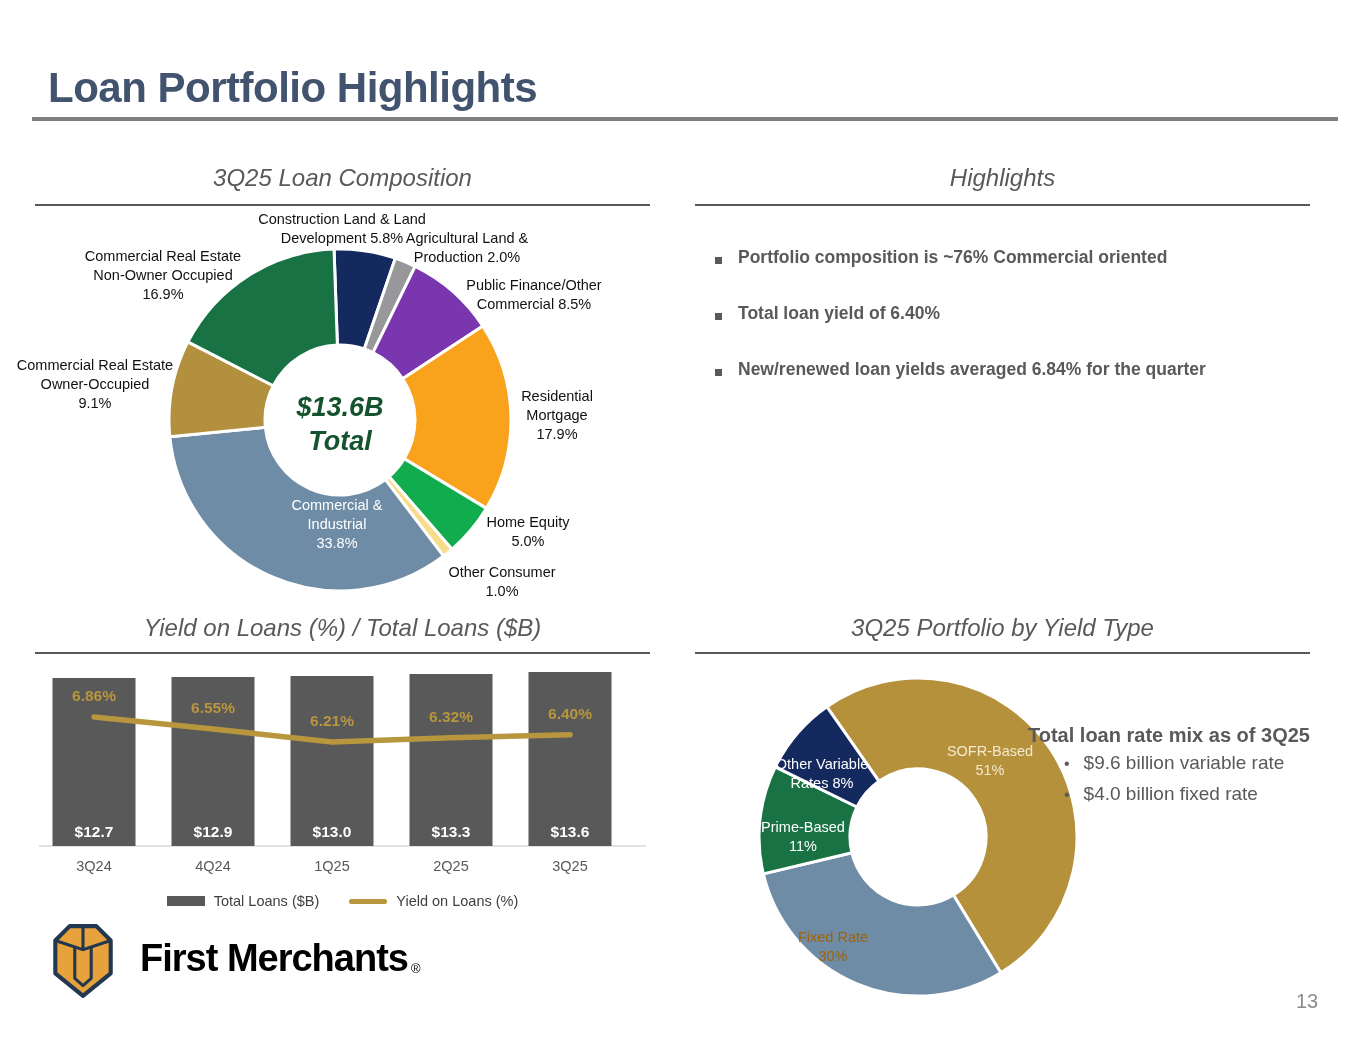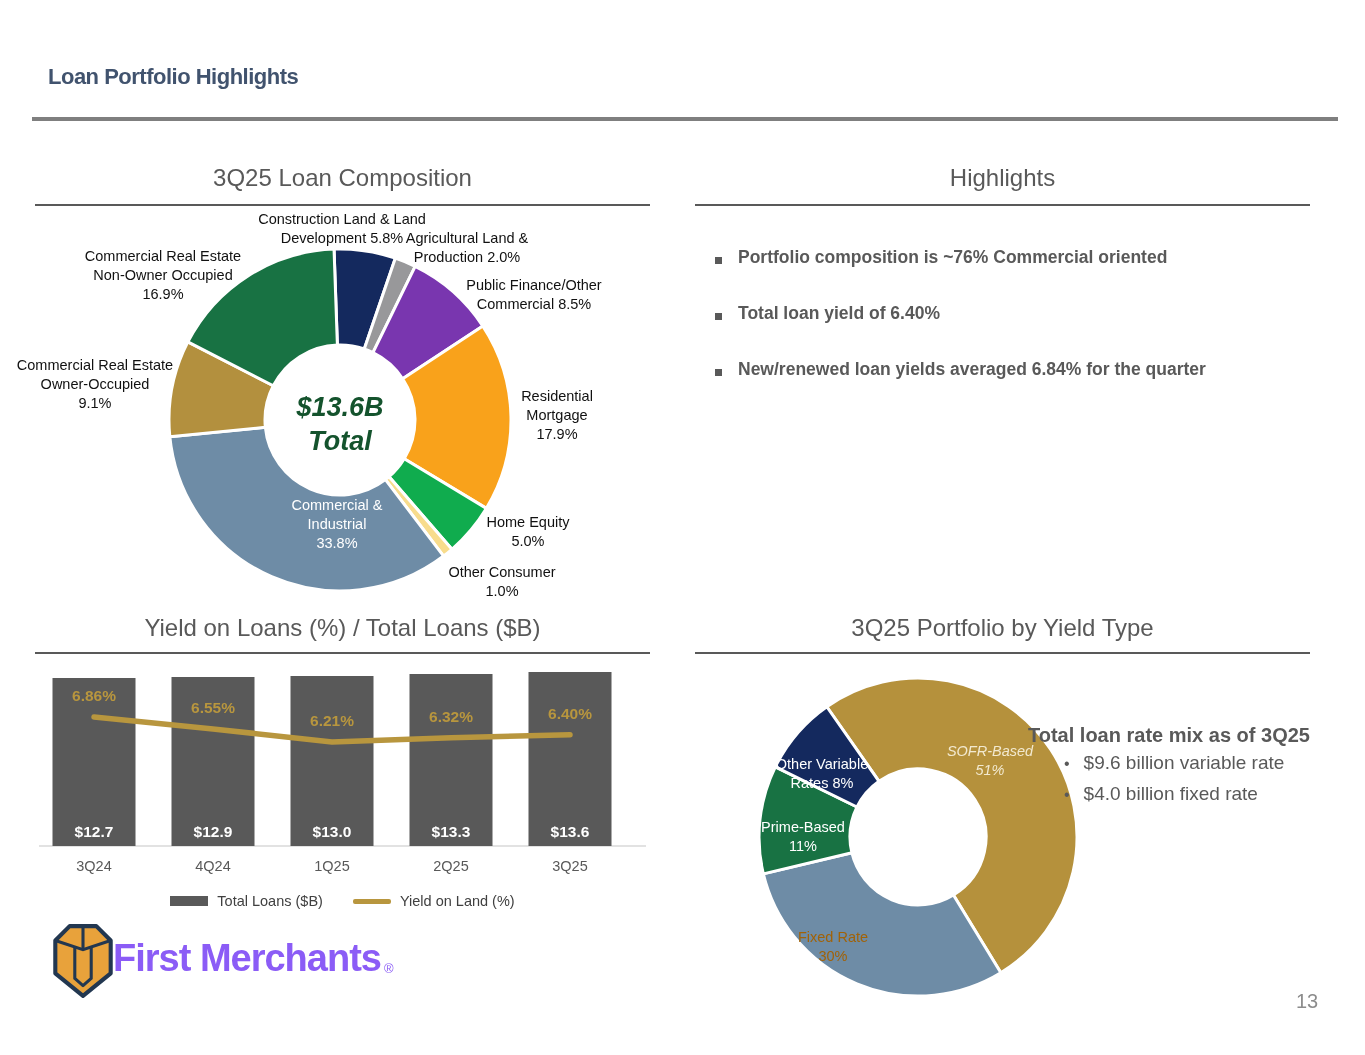--- a/index.html
+++ b/index.html
@@ -1,37 +1,37 @@
 <!DOCTYPE html>
 <html><head>
 <meta charset="utf-8">
 <style>
   html,body{margin:0;padding:0;background:#fff;}
   body{font-family:"Liberation Sans",sans-serif;color:#1a1a1a;}
   .slide{position:relative;width:1365px;height:1055px;background:#fff;overflow:hidden;}
   .abs{position:absolute;}
-  .page-title{position:absolute;left:48px;top:64px;font-size:22px;font-weight:700;color:#41536E;letter-spacing:-0.5px;}
+  .page-title{position:absolute;left:48px;top:64px;font-size:42px;font-weight:700;color:#41536E;letter-spacing:-0.5px;}
   .title-rule{position:absolute;left:32px;top:117px;width:1306px;height:4px;background:#7F7F7F;}
-  .panel-title{position:absolute;width:615px;text-align:center;font-size:24px;font-weight:400;color:#595959;}
+  .panel-title{position:absolute;width:615px;text-align:center;font-size:24px;font-weight:400;color:#595959;font-style:italic;}
   .panel-rule{position:absolute;width:615px;height:2px;background:#595959;}
   .dlabel{position:absolute;transform:translateX(-50%);text-align:center;font-size:14.5px;line-height:19px;color:#111;white-space:pre-line;}
   .center-label{position:absolute;transform:translate(-50%,-50%);font-size:27px;font-weight:700;font-style:italic;line-height:34px;text-align:center;color:#14532d;white-space:pre-line;}
   .hl-list{position:absolute;left:715px;top:247px;width:580px;}
   .hl-item{display:flex;align-items:center;margin-bottom:36px;}
   .sq-bullet{flex:0 0 auto;width:7px;height:7px;background:#595959;margin:6px 16px 0 0;}
   .hl-text{font-size:17.5px;font-weight:700;color:#595959;line-height:20px;}
   .legend{position:absolute;left:35px;top:893px;width:615px;display:flex;justify-content:center;align-items:center;gap:30px;font-size:14.5px;color:#404040;}
   .legend-item{display:flex;align-items:center;}
   .swatch-bar{width:38px;height:10px;background:#595959;margin-right:9px;}
   .swatch-line{width:38px;height:5px;background:#B8963E;border-radius:2px;margin-right:9px;}
   .note{position:absolute;left:1028px;top:675px;width:315px;color:#595959;}
   .note-title{font-size:20px;font-weight:700;line-height:26px;margin-top:47px;}
   .note-row{display:flex;align-items:baseline;line-height:30px;font-size:19px;}
   .note-dot{margin:0 14px 0 36px;font-size:16px;}
-  .brand-text{position:absolute;left:113px;top:937px;font-size:38px;font-weight:700;color:#8b5cf6;letter-spacing:-1px;}
+  .brand-text{position:absolute;left:140px;top:937px;font-size:38px;font-weight:700;color:#000000;letter-spacing:-1px;}
   .reg-mark{font-size:13px;font-weight:400;position:relative;bottom:-2px;left:3px;}
   .page-num{position:absolute;left:1282px;top:990px;width:50px;text-align:center;font-size:20px;color:#8C8C8C;}
 </style>
 </head>
 <body>
 
 <div class="slide">
 
   <div class="page-title">Loan Portfolio Highlights</div>
   <div class="title-rule"></div>
@@ -126,32 +126,32 @@
       <text x="535" y="58.7" text-anchor="middle" font-size="15.5" font-weight="bold" fill="#B8963E">6.40%</text>
     </svg>
 
   <div class="legend">
     <div class="legend-item">
       <span class="swatch-bar"></span>
       <span>Total Loans ($B)</span>
     </div>
     <div class="legend-item">
       <span class="swatch-line"></span>
-      <span>Yield on Land (%)</span>
+      <span>Yield on Loans (%)</span>
     </div>
   </div>
 
   <svg class="abs" style="left:755px;top:674px;" width="326" height="326">
       <path d="M71.80 32.75 A159 159 0 1 1 245.84 298.71 L198.43 221.04 A68 68 0 1 0 124.00 107.30 Z" fill="#B5913C" stroke="#fff" stroke-width="3" stroke-linejoin="round"></path>
       <path d="M245.84 298.71 A159 159 0 0 1 8.33 199.85 L96.85 178.76 A68 68 0 0 0 198.43 221.04 Z" fill="#6E8CA6" stroke="#fff" stroke-width="3" stroke-linejoin="round"></path>
       <path d="M8.33 199.85 A159 159 0 0 1 20.34 92.80 L101.99 132.98 A68 68 0 0 0 96.85 178.76 Z" fill="#187243" stroke="#fff" stroke-width="3" stroke-linejoin="round"></path>
       <path d="M20.34 92.80 A159 159 0 0 1 71.80 32.75 L124.00 107.30 A68 68 0 0 0 101.99 132.98 Z" fill="#14295E" stroke="#fff" stroke-width="3" stroke-linejoin="round"></path>
     </svg>
 
-  <div class="dlabel" style="left: 990px; top: 742px; color: rgb(242, 233, 207); font-style: italic;">SOFR-Based
+  <div class="dlabel" style="left: 990px; top: 742px; color: rgb(242, 233, 207);">SOFR-Based
 51%</div>
   <div class="dlabel" style="left: 833px; top: 928px; color: #a16207;">Fixed Rate
 30%</div>
   <div class="dlabel" style="left: 803px; top: 818px; color: rgb(255, 255, 255);">Prime-Based
 11%</div>
   <div class="dlabel" style="left: 822px; top: 755px; color: rgb(255, 255, 255);">Other Variable
 Rates 8%</div>
 
   <div class="note">
     <div class="note-title">Total loan rate mix as of 3Q25</div>

